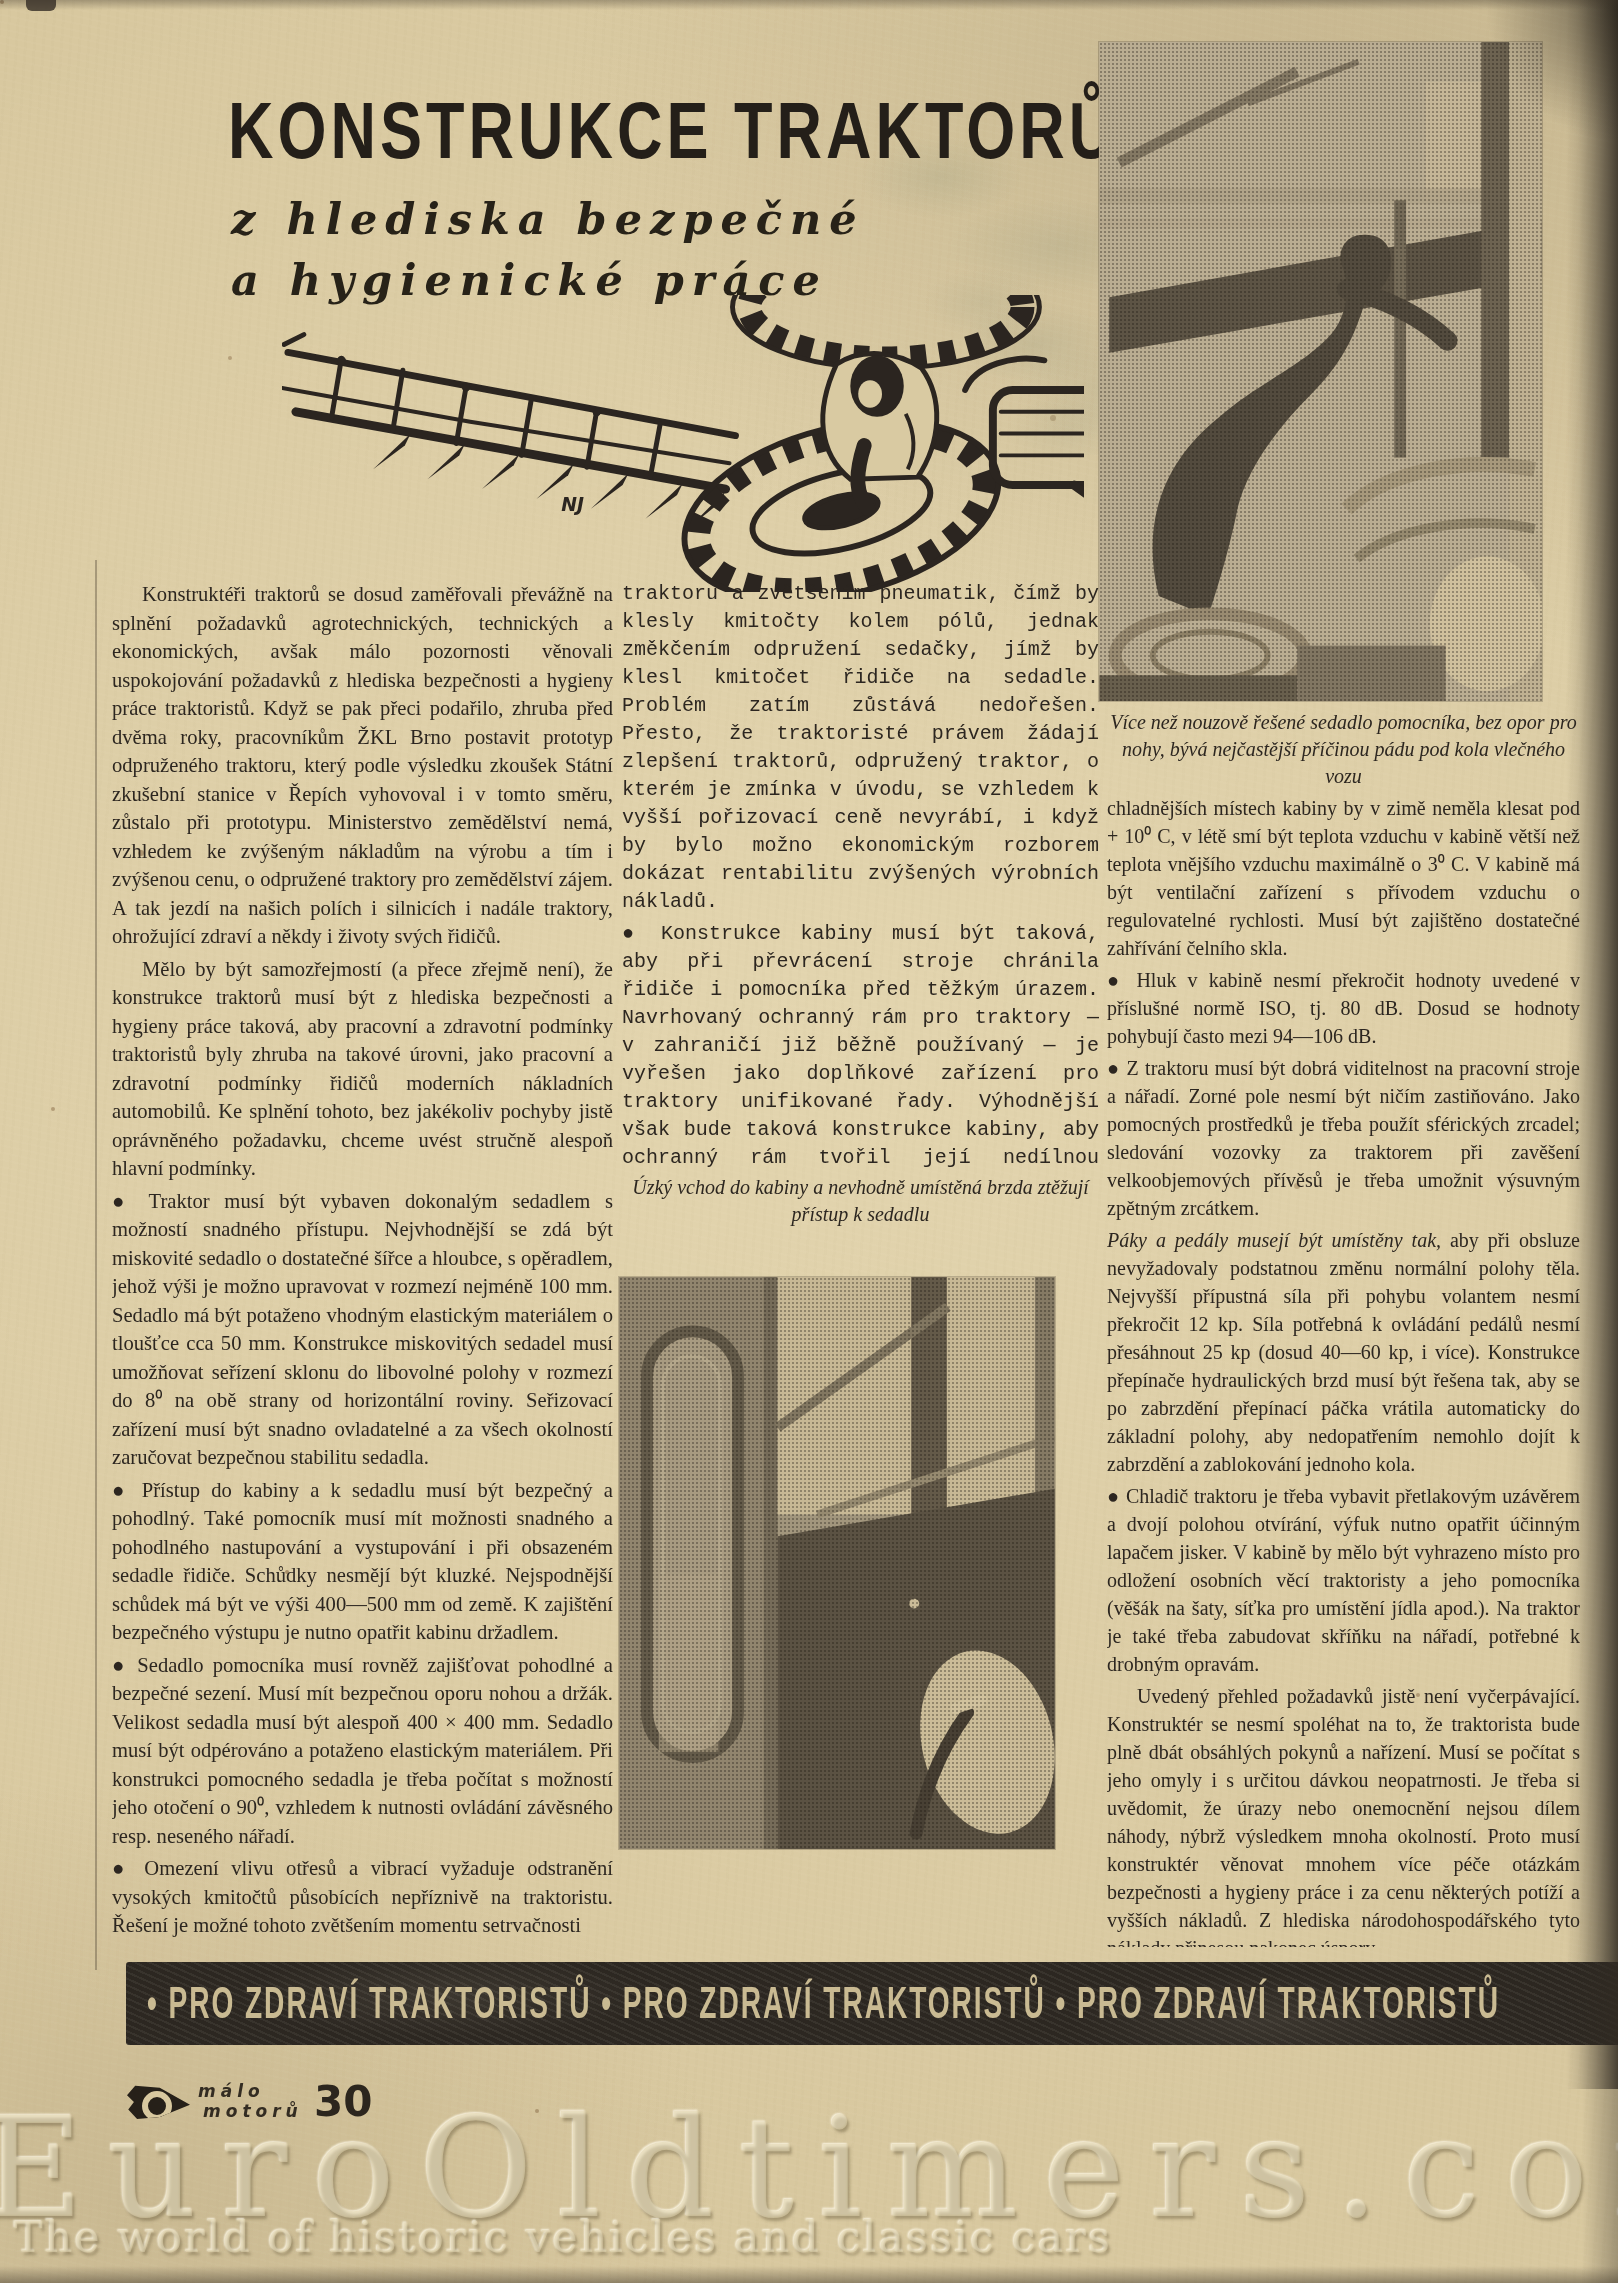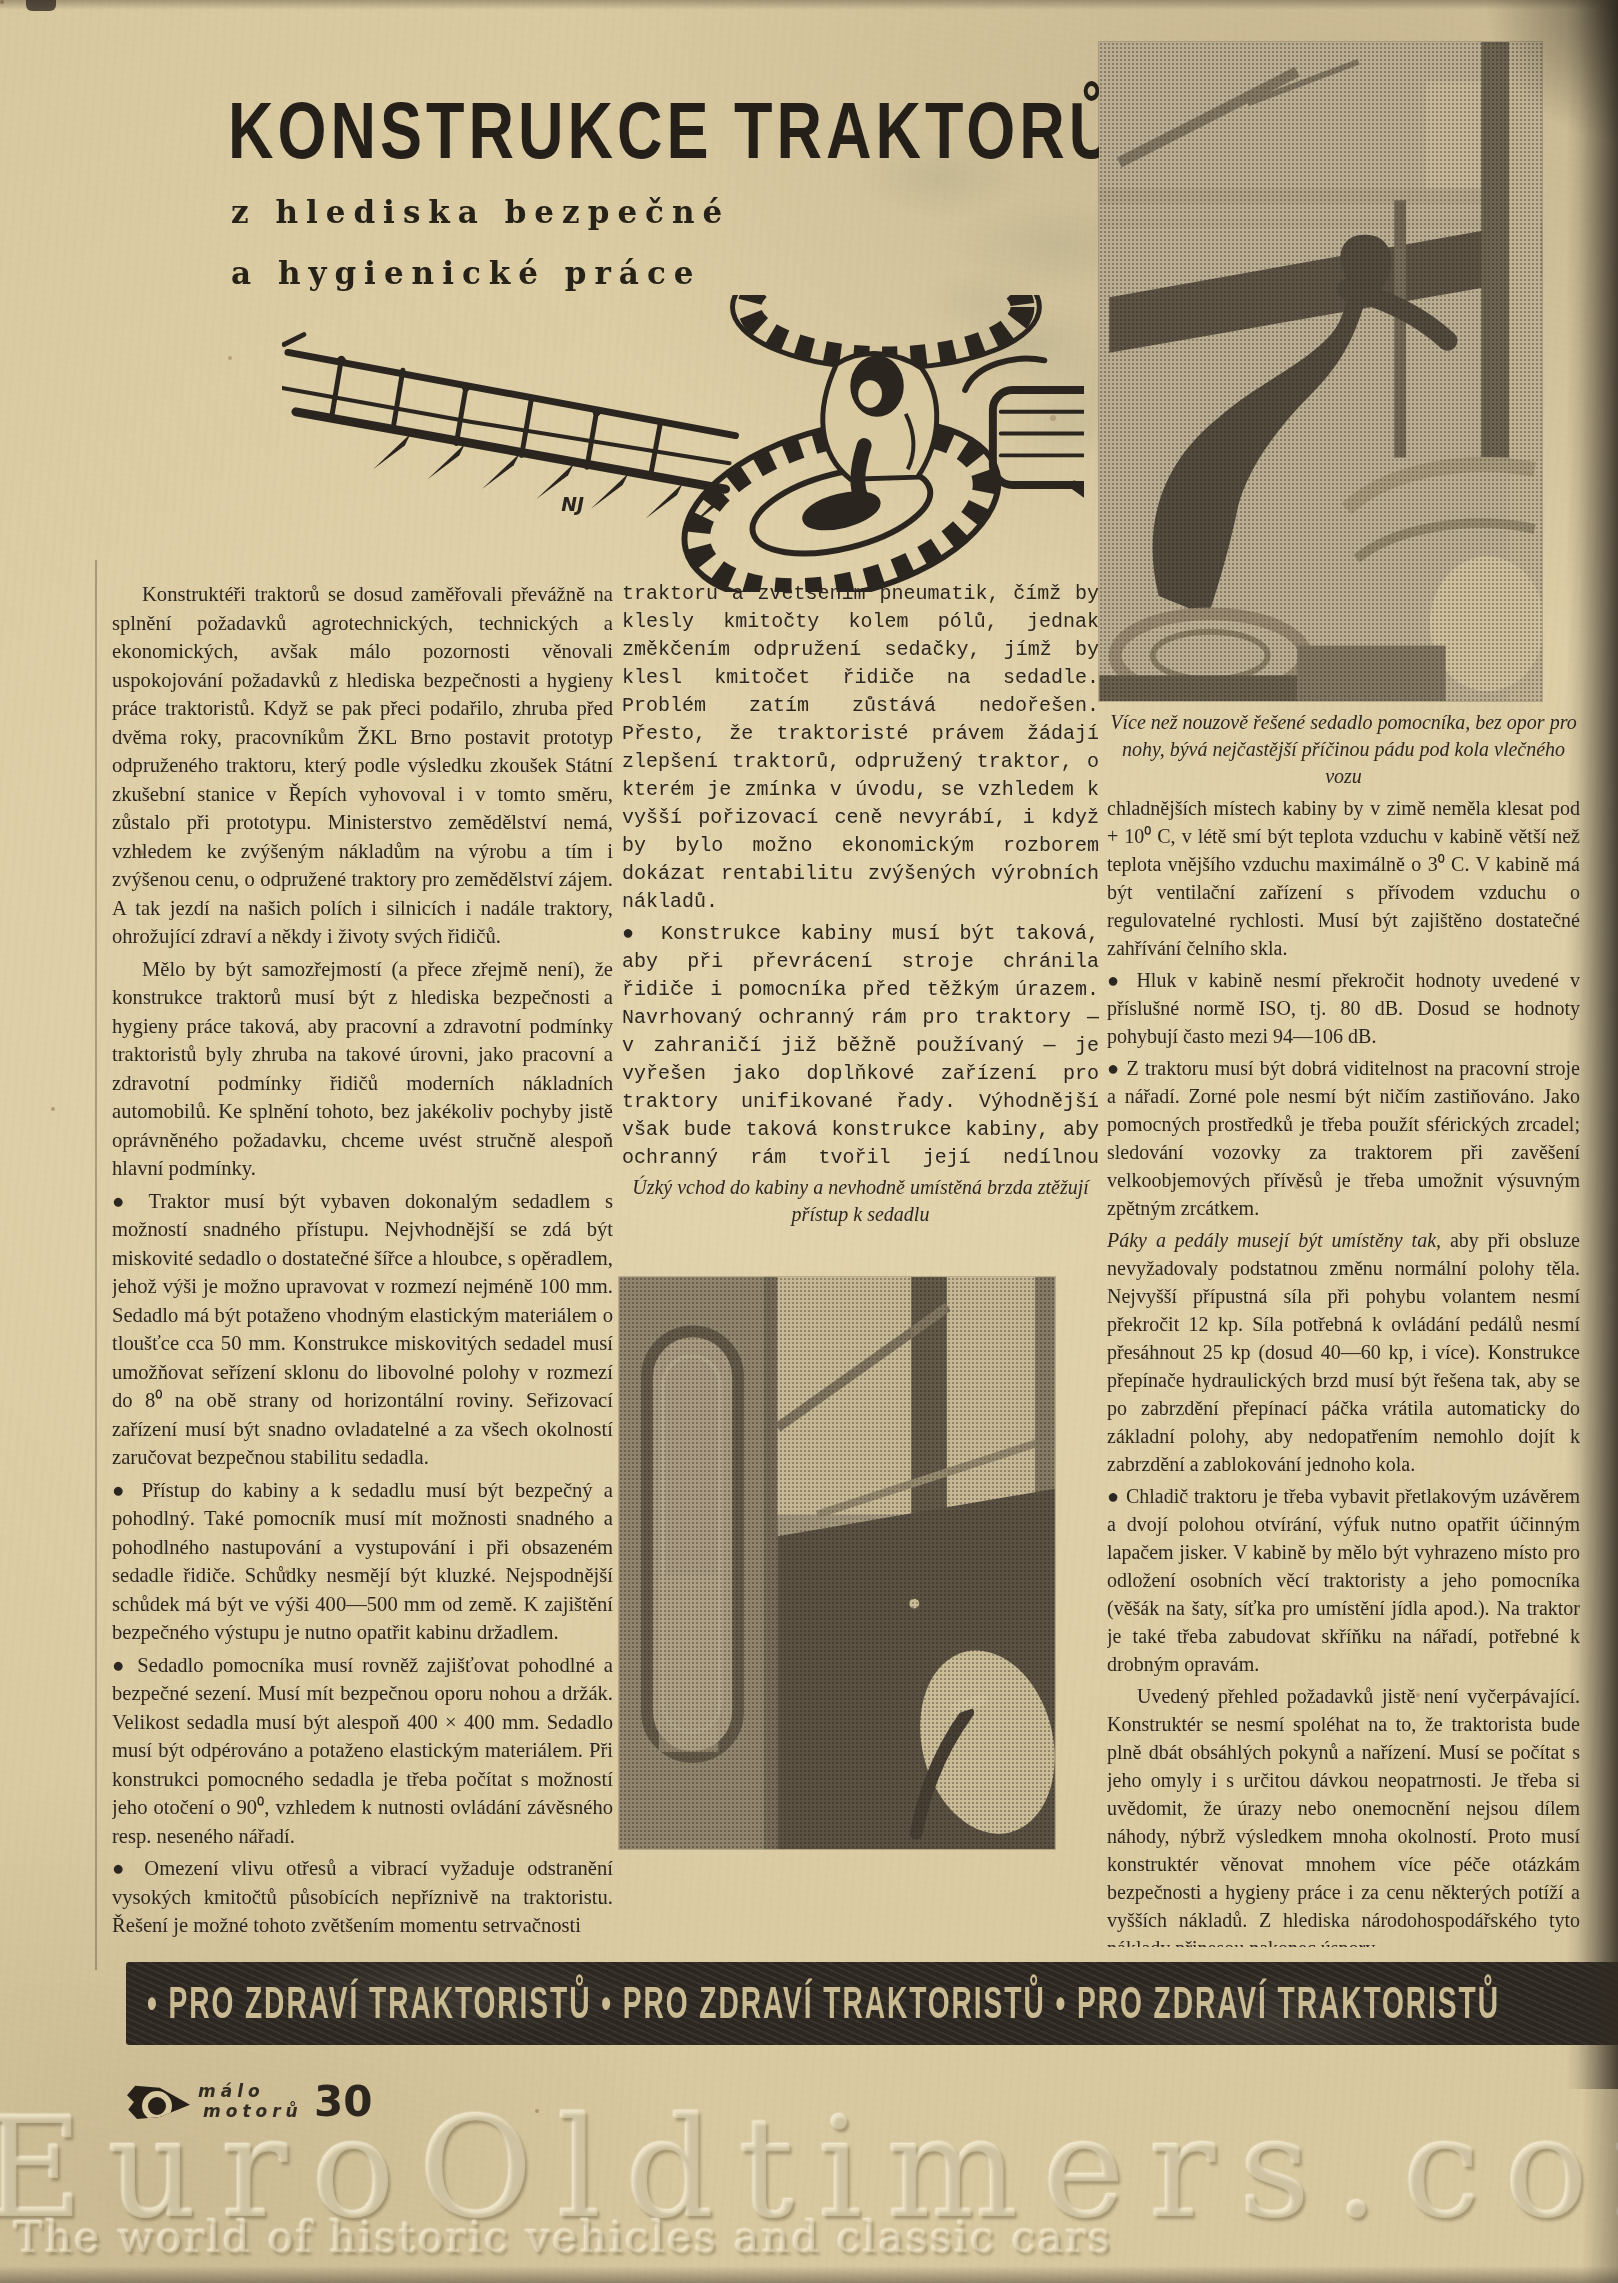--- a/index.html
+++ b/index.html
@@ -38,22 +38,22 @@
   .nick{position:absolute;left:26px;top:0;width:30px;height:11px;background:#332c24;border-radius:0 0 6px 6px;opacity:.8;}
   .ghost{position:absolute;pointer-events:none;
     background:
       radial-gradient(119px 59px at 30% 30%, rgba(95,115,95,0.12), transparent 70%),
       radial-gradient(158px 69px at 70% 60%, rgba(90,110,95,0.10), transparent 70%),
       radial-gradient(89px 50px at 45% 85%, rgba(95,115,95,0.09), transparent 70%);}
   
   .headline{position:absolute;left:228px;top:85px;font-family:"Liberation Sans",sans-serif;
     font-weight:bold;font-size:63px;letter-spacing:4px;color:#241f19;
     transform:scaleY(1.25);transform-origin:top left;white-space:nowrap;}
-  .subtitle{position:absolute;left:231px;font-family:"DejaVu Serif",serif;font-weight:bold;
-    font-size:31px;letter-spacing:8px;color:#272218;white-space:nowrap;}
+  .subtitle{position:absolute;left:231px;font-family:"DejaVu Serif",serif;font-style:italic;font-weight:bold;
+    font-size:43px;letter-spacing:8px;color:#272218;white-space:nowrap;}
   .sub1{top:194px;} .sub2{top:255px;}
   
   .col{position:absolute;text-align:justify;overflow:hidden;}
   .col p{margin:0 0 4px 0;}
   .indent{text-indent:30px;}
   #col1{left:112px;top:580px;width:501px;height:1378px;font-size:20.6px;line-height:28.5px;}
   #col2{left:622px;top:580px;width:477px;height:594px;font-size:20px;line-height:28px;font-family:Liberation Mono, monospace;}
   #col3{left:1107px;top:709px;width:473px;height:1238px;font-size:20px;line-height:28px;}
   .caption{font-style:italic;text-align:center;font-size:20px;line-height:27px;margin-bottom:14px;}
   .caption2{position:absolute;left:622px;top:1174px;width:477px;font-style:italic;text-align:center;

